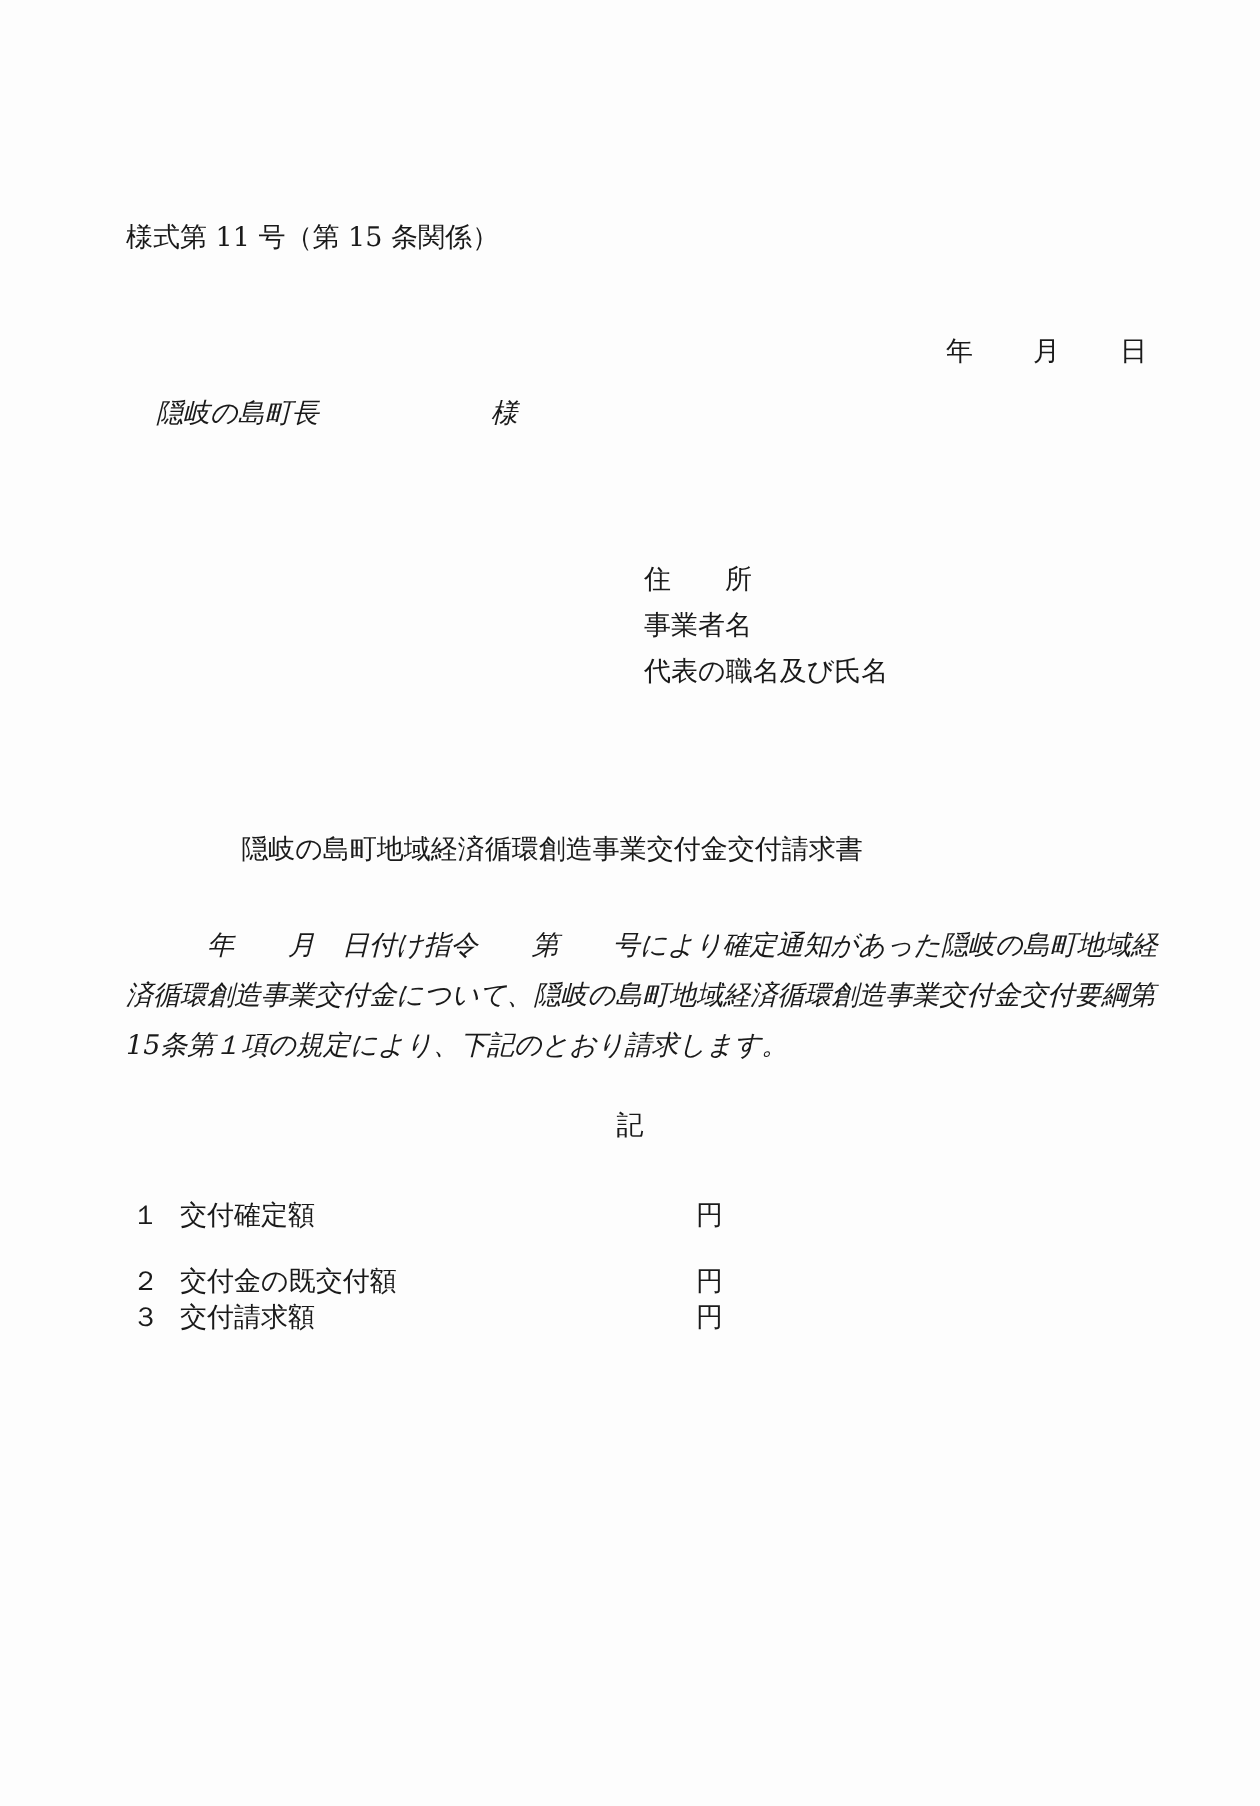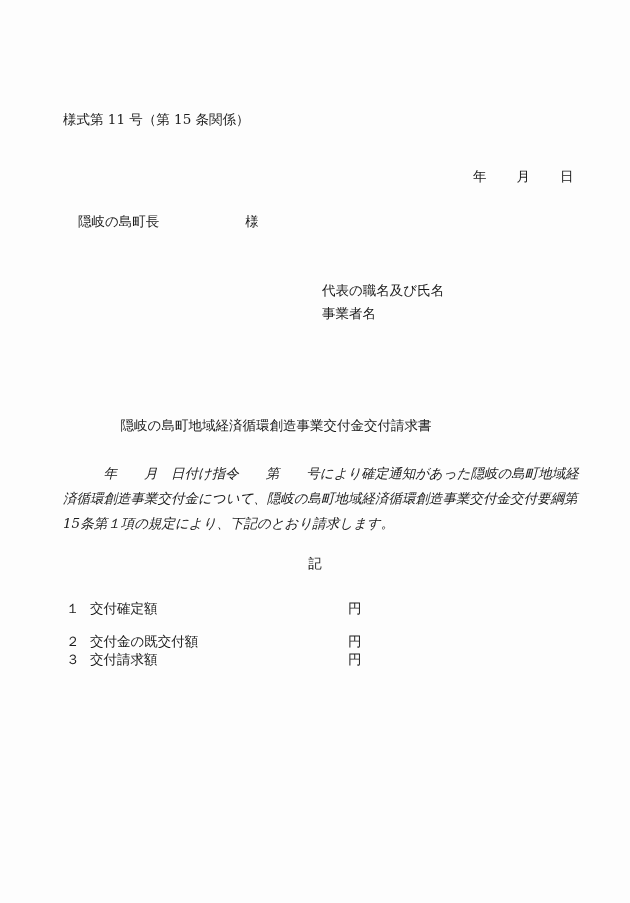--- a/index.html
+++ b/index.html
@@ -4,21 +4,21 @@
   <style>
     html, body { margin: 0; padding: 0; }
     body {
       width: 630px; height: 903px; background: #fdfdfd; position: relative; overflow: hidden;
       font-family: "DejaVu Serif", "Liberation Serif", serif; color: #1a1a1a; font-size: 13.5px;
     }
     .abs { position: absolute; white-space: nowrap; line-height: 18px; }
     .form-no { left: 63px; top: 110px; }
     .date { left: 473px; top: 143px; margin-top: 24px; }
     .date span { display: inline-block; }
-    .addressee { left: 78px; top: 212px; }
+    .addressee { left: 78px; top: 198px; font-style: italic; }
     .addressee .sama { display: inline-block; margin-left: 86px; }
     .applicant { left: 308px; top: 279px; line-height: 23px; }
     .applicant .field { padding-left: 14px; }
     .title { left: 0; width: 552px; text-align: center; top: 416px; }
     .body-text { left: 63px; top: 461px; width: 520px; white-space: normal; line-height: 25px; font-style: italic; }
     .ki { left: 0; width: 630px; text-align: center; top: 554px; }
     .item { left: 66px; }
     .item .num { display: inline-block; width: 24px; }
     .item .label { display: inline-block; width: 258px; font-family: Liberation Serif, serif; }
   </style>
@@ -29,22 +29,23 @@
 
 <div class="abs date">
   <span>年</span><span style="width:30px;display:inline-block"></span><span>月</span><span style="width:30px;display:inline-block"></span><span>日</span>
 </div>
 
 <div class="abs addressee">
   <span>隠岐の島町長</span><span class="sama">様</span>
 </div>
 
 <div class="abs applicant">
+  <div class="field">住　　所</div>
+  <div class="field">事業者名</div>
   <div class="field">代表の職名及び氏名</div>
-  <div class="field">事業者名</div>
 </div>
 
 <div class="abs title">隠岐の島町地域経済循環創造事業交付金交付請求書</div>
 
 <div class="abs body-text">　　　年　　月　日付け指令　　第　　号により確定通知があった隠岐の島町地域経済循環創造事業交付金について、隠岐の島町地域経済循環創造事業交付金交付要綱第15条第１項の規定により、下記のとおり請求します。</div>
 
 <div class="abs ki">記</div>
 
 <div class="abs item" style="top:599px">
   <span class="num">１</span><span class="label">交付確定額</span><span>円</span>

